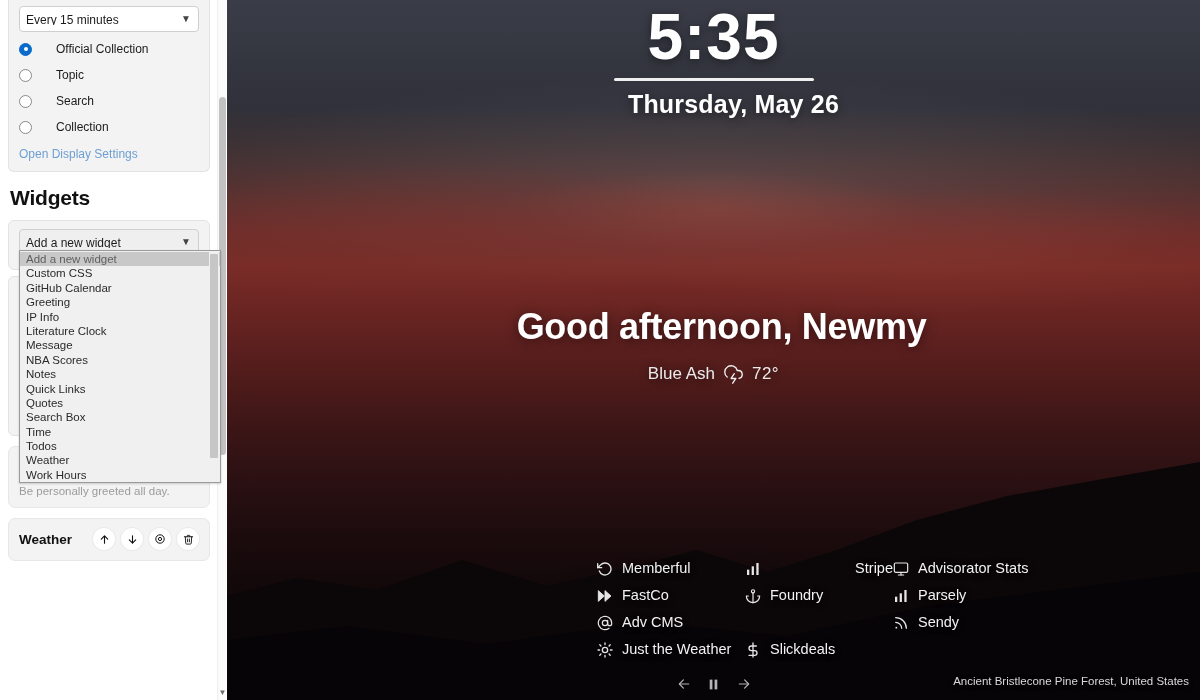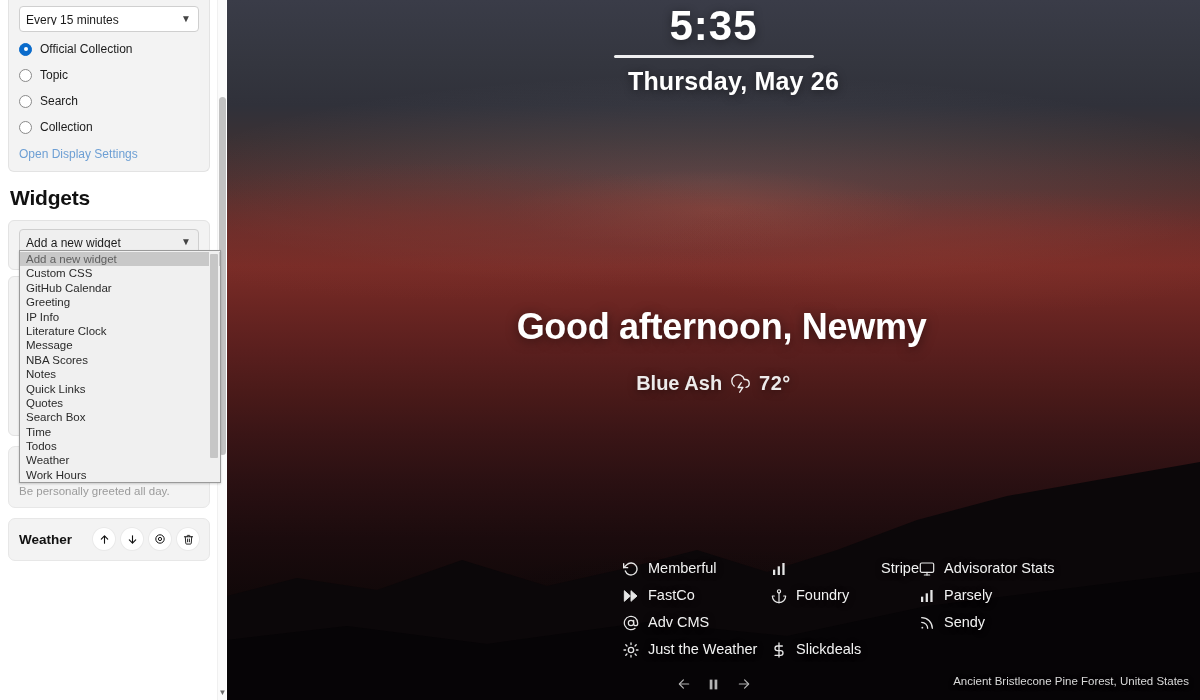--- a/index.html
+++ b/index.html
@@ -45,21 +45,21 @@
     padding: 6px 6px;
     appearance: none;
     -webkit-appearance: none;
   }
   .select-wrap { position: relative; }
   .select-wrap .chev {
     position: absolute; right: 8px; top: 50%; transform: translateY(-50%);
     pointer-events: none; font-size: 10px; color: #444; line-height: 1;
   }
 
-  .radio-row { display: flex; align-items: center; gap: 8px; height: 22px; margin-top: 4px; }
+  .radio-row { display: flex; align-items: center; gap: 24px; height: 22px; margin-top: 4px; }
   .radio {
     width: 13px; height: 13px; border-radius: 50%;
     border: 1px solid #8a8a8a; background: #fff;
     flex: 0 0 13px; position: relative;
   }
   .radio.checked { border-color: #0a6bcb; background: #0a6bcb; }
   .radio.checked::after {
     content: ""; position: absolute; left: 3.5px; top: 3.5px;
     width: 4px; height: 4px; border-radius: 50%; background: #fff;
   }
@@ -188,21 +188,21 @@
   #ridge {
     position: absolute; left: 0; right: 0; bottom: 0; height: 300px;
     pointer-events: none;
   }
 
   .clock-block {
     position: absolute; left: 0; right: 0; top: 4px;
     text-align: center; z-index: 5;
   }
   .clock-time {
-    font-size: 42px; font-weight: bold; letter-spacing: 1px;
+    font-size: 64px; font-weight: bold; letter-spacing: 1px;
     line-height: 1.05; text-shadow: 0 2px 10px rgba(0,0,0,.45);
   }
   .clock-rule {
     width: 200px; height: 3px; background: rgba(255,255,255,.92);
     margin: 7px auto 9px auto; border-radius: 2px;
   }
   .clock-date {
     font-size: 25px; font-weight: bold; letter-spacing: .2px;
     text-shadow: 0 2px 10px rgba(0,0,0,.45);
     margin-left: 40px;
@@ -210,30 +210,29 @@
 
   .greet-block {
     position: absolute; left: 0; right: 0; top: 306px; text-align: center; z-index: 5;
   }
   .greet-main {
     font-size: 36px; font-weight: bold; letter-spacing: -0.3px;
     text-shadow: 0 2px 12px rgba(0,0,0,.5);
     padding-left: 16px;
   }
   .greet-sub {
-    margin-top: 24px;
-    font-size: 20px; color: #eceaea;
+    margin-top: 16px;
+    font-size: 17px; color: #eceaea;
     display: flex; align-items: center; justify-content: center; gap: 9px;
     text-shadow: 0 1px 8px rgba(0,0,0,.5);
-    font-weight: bold;
   }
   .greet-sub .temp { letter-spacing: .5px; }
 
   .links-grid {
-    position: absolute; left: 396px; top: 555px; z-index: 5;
+    position: absolute; left: 370px; top: 555px; z-index: 5;
     display: grid;
     grid-template-columns: 148px 148px 170px;
     grid-auto-rows: 27px;
     column-gap: 0; row-gap: 0;
   }
   .qlink {
     display: flex; align-items: center; gap: 9px;
     font-size: 14.5px; color: #f2f2f2; text-decoration: none;
     text-shadow: 0 1px 6px rgba(0,0,0,.6);
     line-height: 1;

